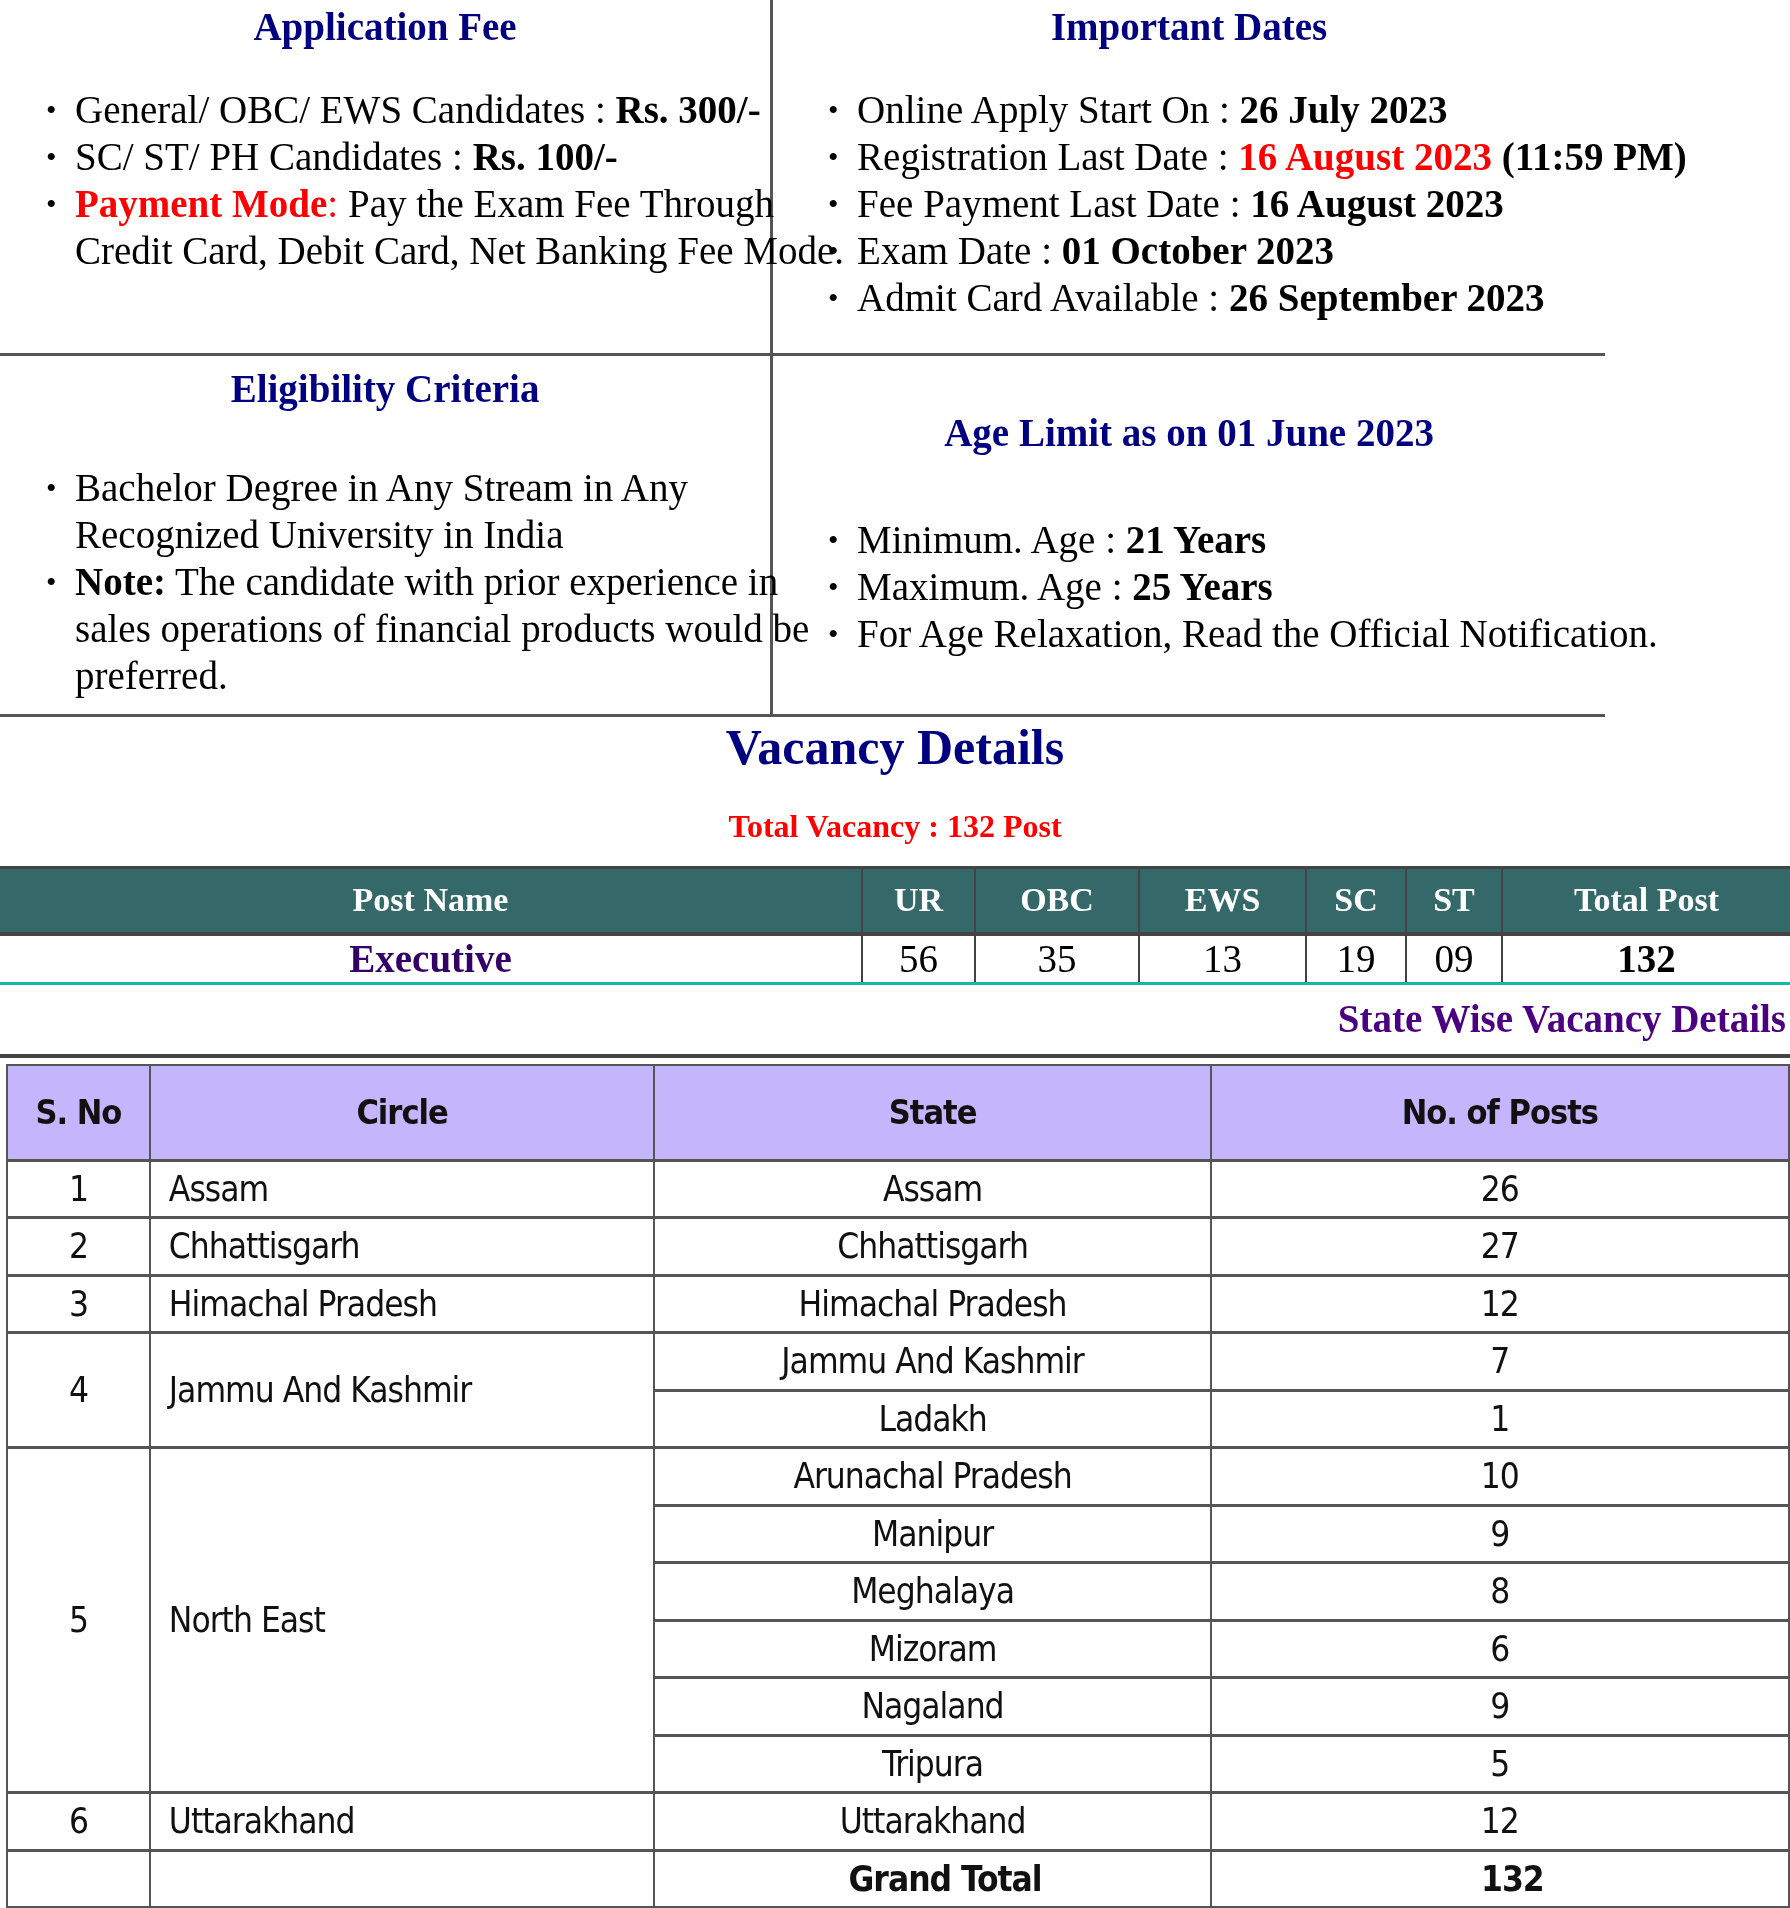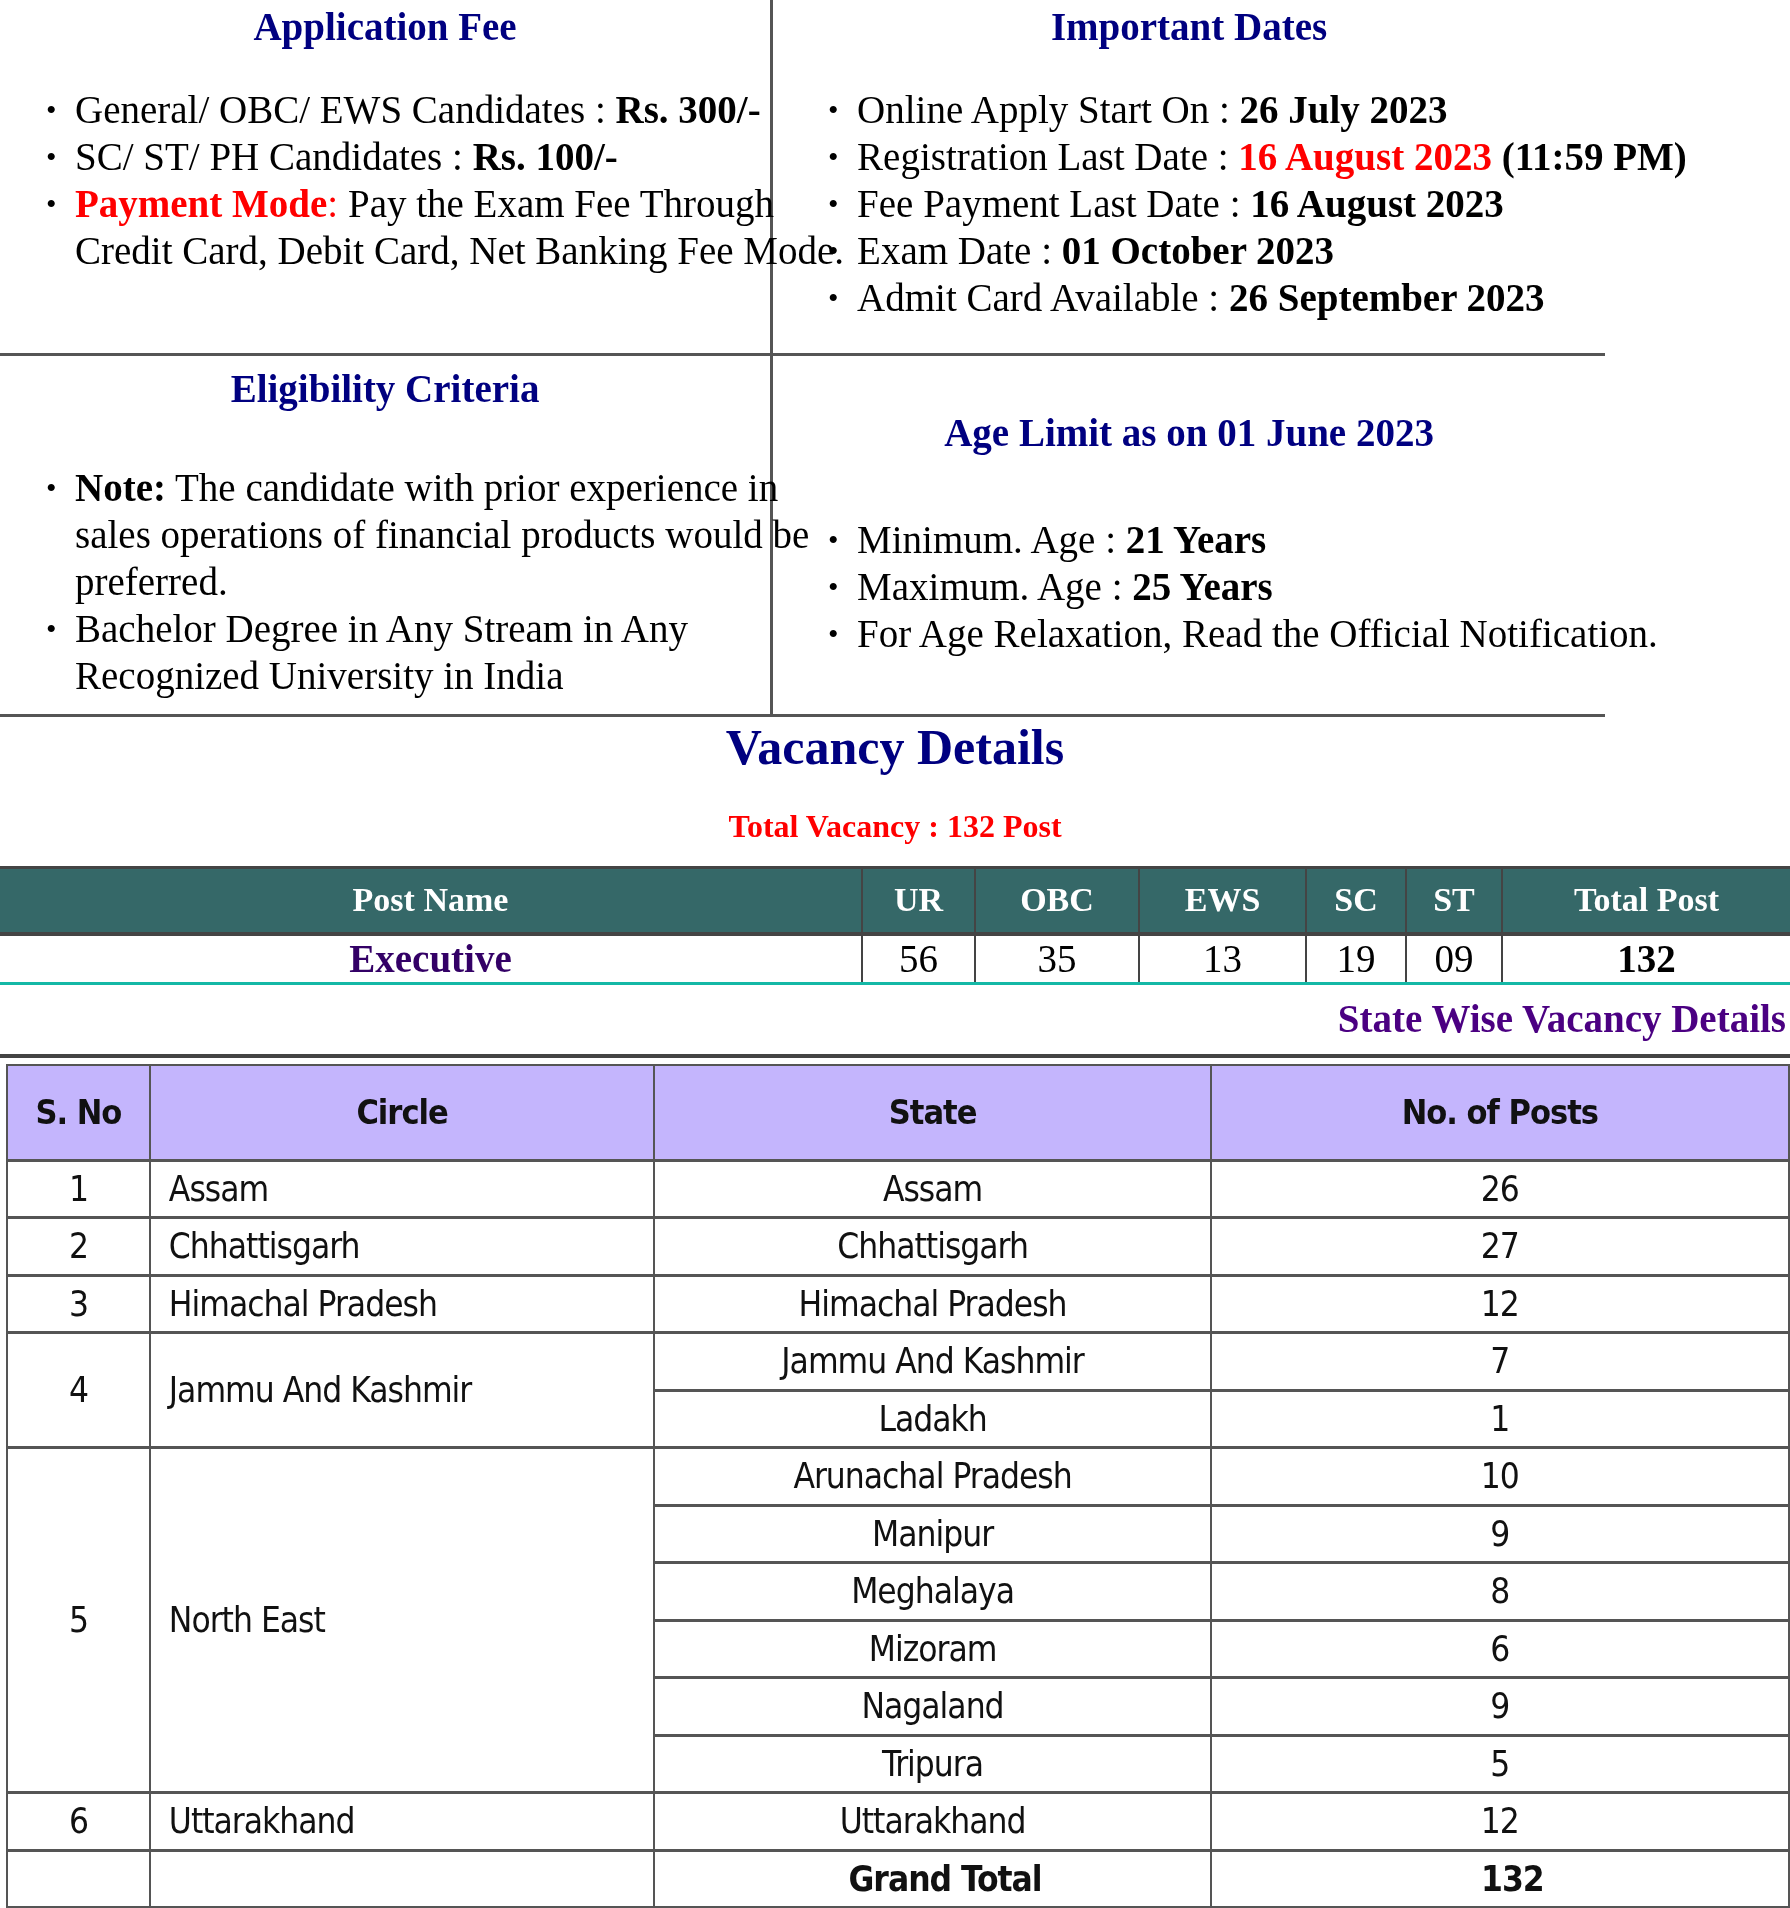--- a/index.html
+++ b/index.html
@@ -74,22 +74,22 @@
         <li><span>Fee Payment Last Date : </span><span class="b">16 August 2023</span></li>
         <li><span>Exam Date : </span><span class="b">01 October 2023</span></li>
         <li><span>Admit Card Available : </span><span class="b">26 September 2023</span></li>
       </ul>
     </div>
   </div>
   <div class="info-row r2">
     <div class="info-cell left c3">
       <div class="sec-title">Eligibility Criteria</div>
       <ul class="info-list">
+        <li><span>Bachelor Degree in Any Stream in Any Recognized University in India</span></li>
         <li><span class="b">Note:</span><span> The candidate with prior experience in sales operations of financial products would be preferred.</span></li>
-        <li><span>Bachelor Degree in Any Stream in Any Recognized University in India</span></li>
       </ul>
     </div>
     <div class="info-cell right c4">
       <div class="sec-title">Age Limit as on 01 June 2023</div>
       <ul class="info-list">
         <li><span>Minimum. Age : </span><span class="b">21 Years</span></li>
         <li><span>Maximum. Age : </span><span class="b">25 Years</span></li>
         <li><span>For Age Relaxation, Read the Official Notification.</span></li>
       </ul>
     </div>

